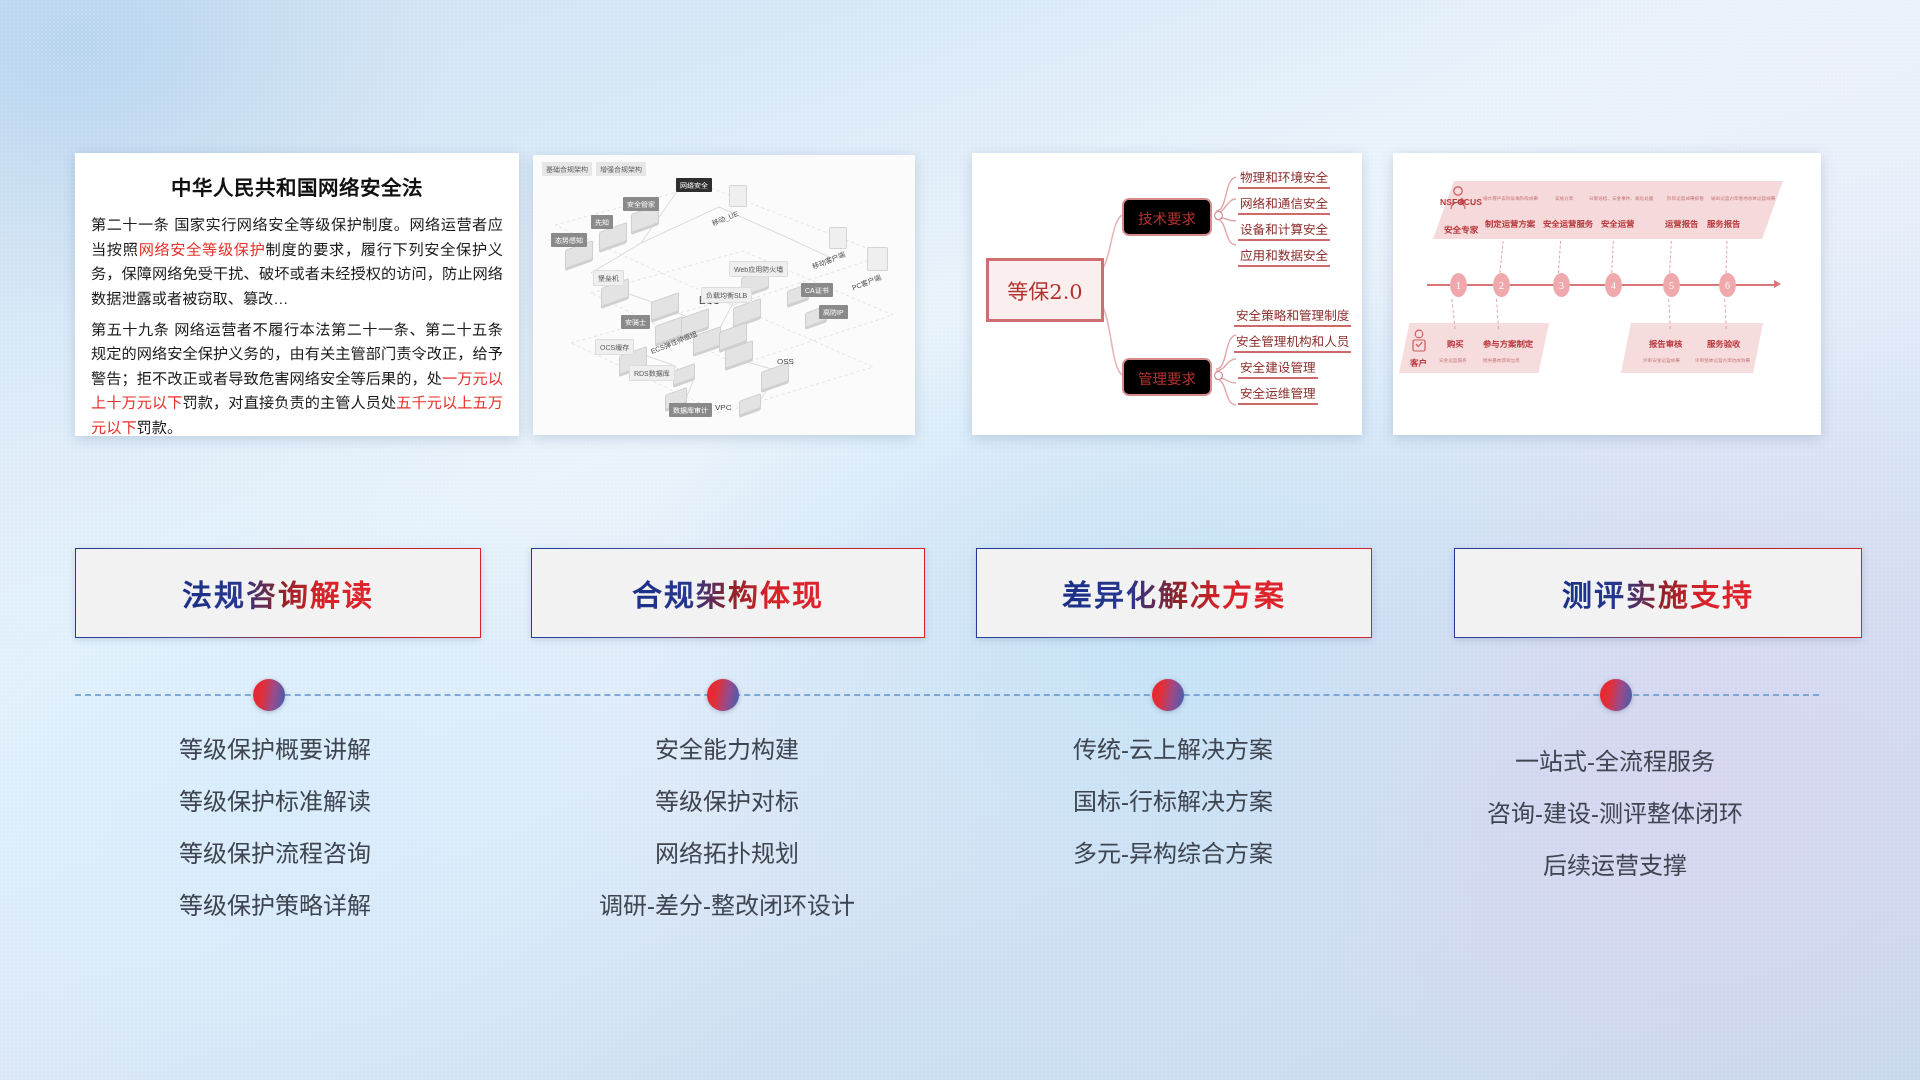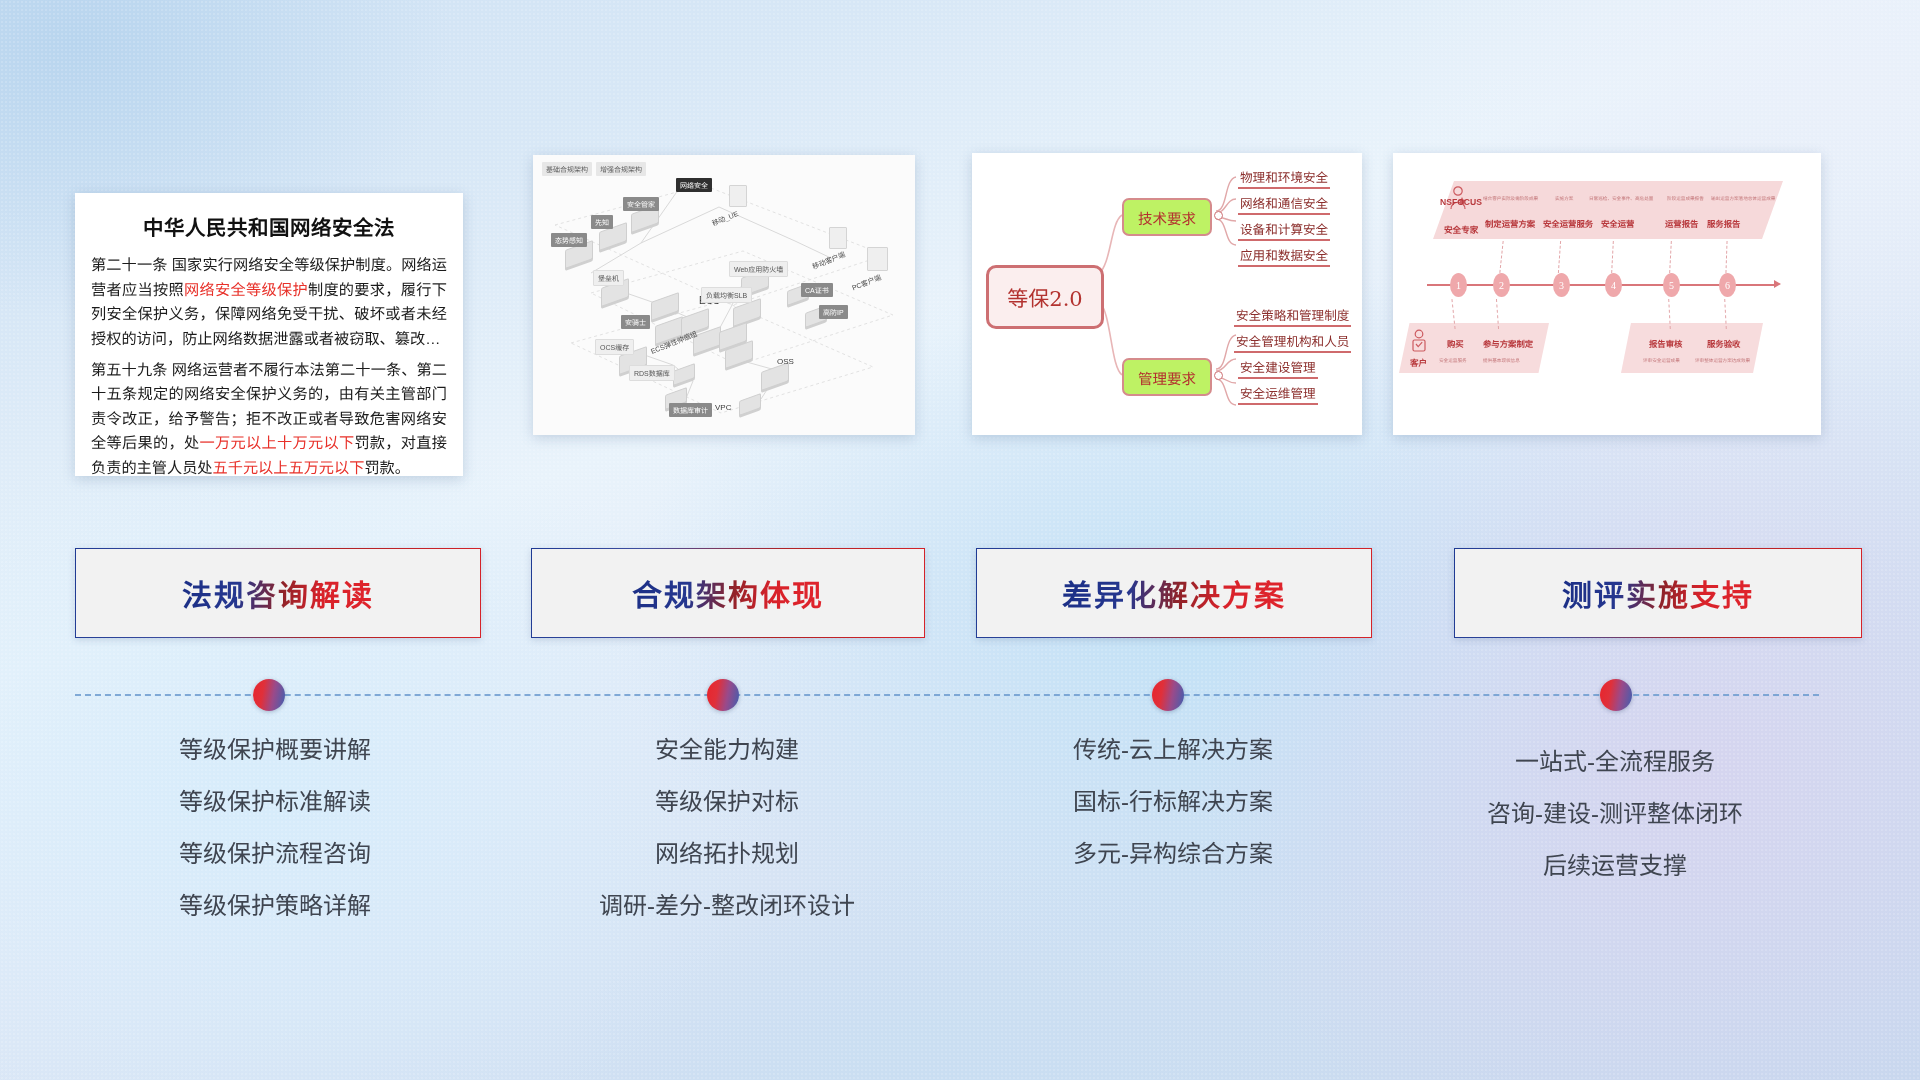--- a/index.html
+++ b/index.html
@@ -41,21 +41,21 @@
   }
 
   
   .cards{position:absolute;left:0;top:0;width:1920px;height:450px;}
   .card{
     position:absolute;background:#fff;
     box-shadow:0 3px 12px rgba(60,90,130,.22);
     overflow:hidden;
   }
   
-  #card1{left:75px;top:153px;width:388px;height:283px;padding:0;margin-top:40px;}
+  #card1{left:75px;top:153px;width:444px;height:283px;padding:0;}
   .law-inner{padding:14px 16px 10px 16px;box-sizing:border-box;height:100%;}
   .law-title{
     text-align:center;font-size:20.5px;font-weight:bold;color:#111;
     letter-spacing:.5px;margin:4px 0 12px 0;
   }
   .law-p{font-size:15.2px;line-height:1.62;color:#1b1b1b;text-align:justify;margin:0 0 6px 0;}
   .law-p b{font-weight:normal;}
   .law-red{color:#e8312a;}
 
   
@@ -84,29 +84,29 @@
   }
   .arch-ico.sm{width:20px;height:13px;}
   .arch-screen{
     position:absolute;width:16px;height:20px;background:#efefef;border:1px solid #d4d4d4;border-radius:1px;
   }
 
   
   #card3{left:972px;top:153px;width:390px;height:282px;}
   .mm{position:absolute;inset:0;}
   .mm-root{
-    position:absolute;left:14px;top:112px;width:112px;height:58px;
-    border:3px solid #cd6f72;border-radius:10px;background:#fbeeee;
+    position:absolute;left:14px;top:105px;width:112px;height:58px;
+    border:3px solid #cd6f72;border-radius:0;background:#fbeeee;
     display:flex;align-items:center;justify-content:center;
     font-family:"DejaVu Serif","Liberation Serif",serif;
     font-size:21px;color:#b3322f;
   }
   .mm-branch{
     position:absolute;width:86px;height:34px;border:2px solid #d58b8c;border-radius:7px;
-    background:#bef264;display:flex;align-items:center;justify-content:center;
+    background:#000000;display:flex;align-items:center;justify-content:center;
     font-family:"DejaVu Serif","Liberation Serif",serif;font-size:14.5px;color:#b3322f;
   }
   #mmB1{left:150px;top:45px;}
   #mmB2{left:150px;top:205px;}
   .mm-leaf{
     position:absolute;font-family:"DejaVu Serif","Liberation Serif",serif;
     font-size:12.6px;color:#8c2f2d;white-space:nowrap;
     border-bottom:2px solid #cf6a6c;padding:0 2px 1px 2px;
   }
   .mm-dot{

